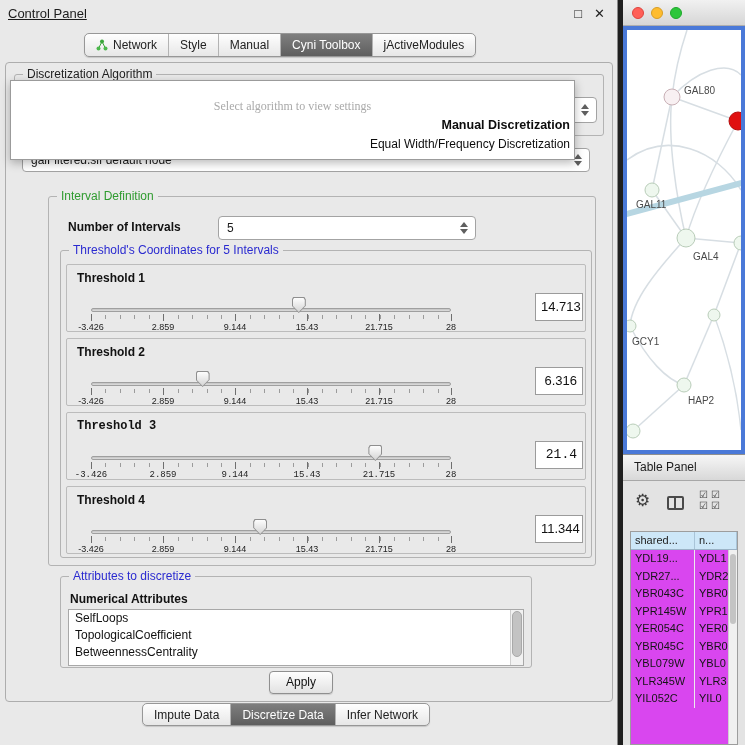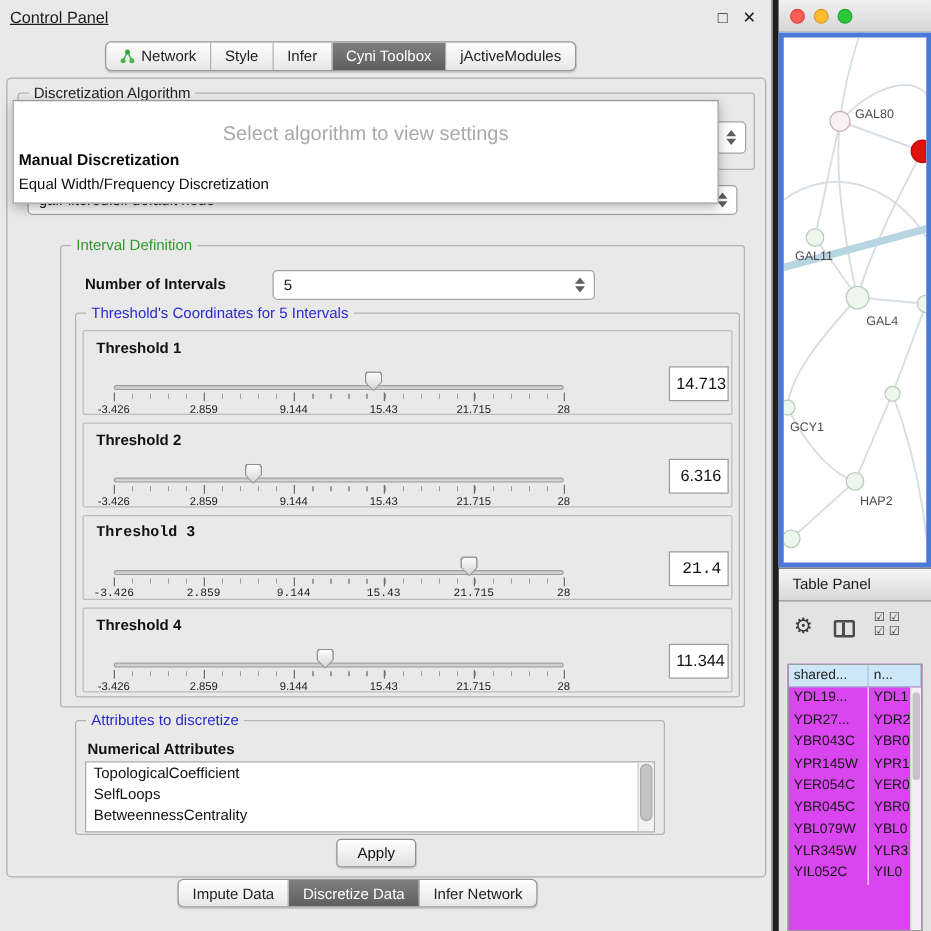--- a/index.html
+++ b/index.html
@@ -27,22 +27,22 @@
   .gtitle.blue { color:#2a2ad0; }
 
   .combo { position:absolute; background:#fff; border:1px solid #a3a3a3; border-radius:4px; font-size:12px; color:#1a1a1a; display:flex; align-items:center; padding:0 24px 0 8px; }
   .combo .arrows { position:absolute; right:7px; top:50%; transform:translateY(-50%); display:flex; flex-direction:column; gap:2px; }
   .tri-up { width:0; height:0; border-left:4px solid transparent; border-right:4px solid transparent; border-bottom:5px solid #5f5f5f; }
   .tri-down { width:0; height:0; border-left:4px solid transparent; border-right:4px solid transparent; border-top:5px solid #5f5f5f; }
 
   #algo-group { left:14px; top:74px; width:590px; height:62px; }
   #algo-combo { left:8px; top:22px; width:574px; height:26px; }
   #algo-popup { position:absolute; left:10px; top:80px; width:565px; background:#fff; border:1px solid #9b9b9b; box-shadow:0 3px 9px rgba(0,0,0,.28); z-index:30; padding-bottom:5px; }
-  .popup-placeholder { text-align:center; color:#a9a9a9; font-size:16px; padding:18px 0 2px; }
-  .popup-opt { font-size:12px; color:#0d0d0d; padding:1px 4px; line-height:17px; }
+  .popup-placeholder { text-align:center; color:#a9a9a9; font-size:12px; padding:18px 0 2px;font-family:Liberation Serif, serif; }
+  .popup-opt { font-size:12px; color:#0d0d0d; padding:1px 4px; line-height:17px;text-align:right; }
   .popup-opt.bold { font-weight:bold; font-size:12.5px; }
 
   #table-data-label { position:absolute; left:22px; top:133px; font-size:12px; color:#222; }
   #table-data-combo { left:22px; top:148px; width:568px; height:24px; }
 
   #interval-group { left:48px; top:196px; width:548px; height:370px; }
   #num-intervals-label { position:absolute; left:68px; top:220px; font-size:12px; font-weight:bold; color:#111; }
   #num-intervals-combo { left:218px; top:216px; width:258px; height:24px; }
   #thresholds-group { left:60px; top:250px; width:532px; height:308px; }
 
@@ -119,21 +119,21 @@
           <circle cx="6" cy="2.5" r="2" fill="#39a539"></circle>
           <circle cx="2.5" cy="9.5" r="2" fill="#4cb84c"></circle>
           <circle cx="9.5" cy="9.5" r="2" fill="#4cb84c"></circle>
         </svg>
         <span>Network</span>
       </div>
       <div class="seg">
           <span>Style</span>
         </div>
       <div class="seg">
-          <span>Infer</span>
+          <span>Manual</span>
         </div>
       <div class="seg active">
           <span>Cyni Toolbox</span>
         </div>
       <div class="seg">
           <span>jActiveModules</span>
         </div>
     </div>
 
     <div id="cp-content"></div>
@@ -281,22 +281,22 @@
       </div>
 
     <div id="attributes-group" class="group">
       <span class="gtitle blue">Attributes to discretize</span>
     </div>
     <div id="numerical-label">Numerical Attributes</div>
     <div id="attributes-list">
       <div id="attr-scrollbar">
           <div id="attr-thumb"></div>
         </div>
-    <div class="list-item">TopologicalCoefficient</div>
-        <div class="list-item">SelfLoops</div>
+    <div class="list-item">SelfLoops</div>
+        <div class="list-item">TopologicalCoefficient</div>
         <div class="list-item">BetweennessCentrality</div>
       </div>
 
     <div id="apply-btn">Apply</div>
 
     <div id="bottom-tabs" class="segbar">
       <div class="seg">
           <span>Impute Data</span>
         </div>
       <div class="seg active">

